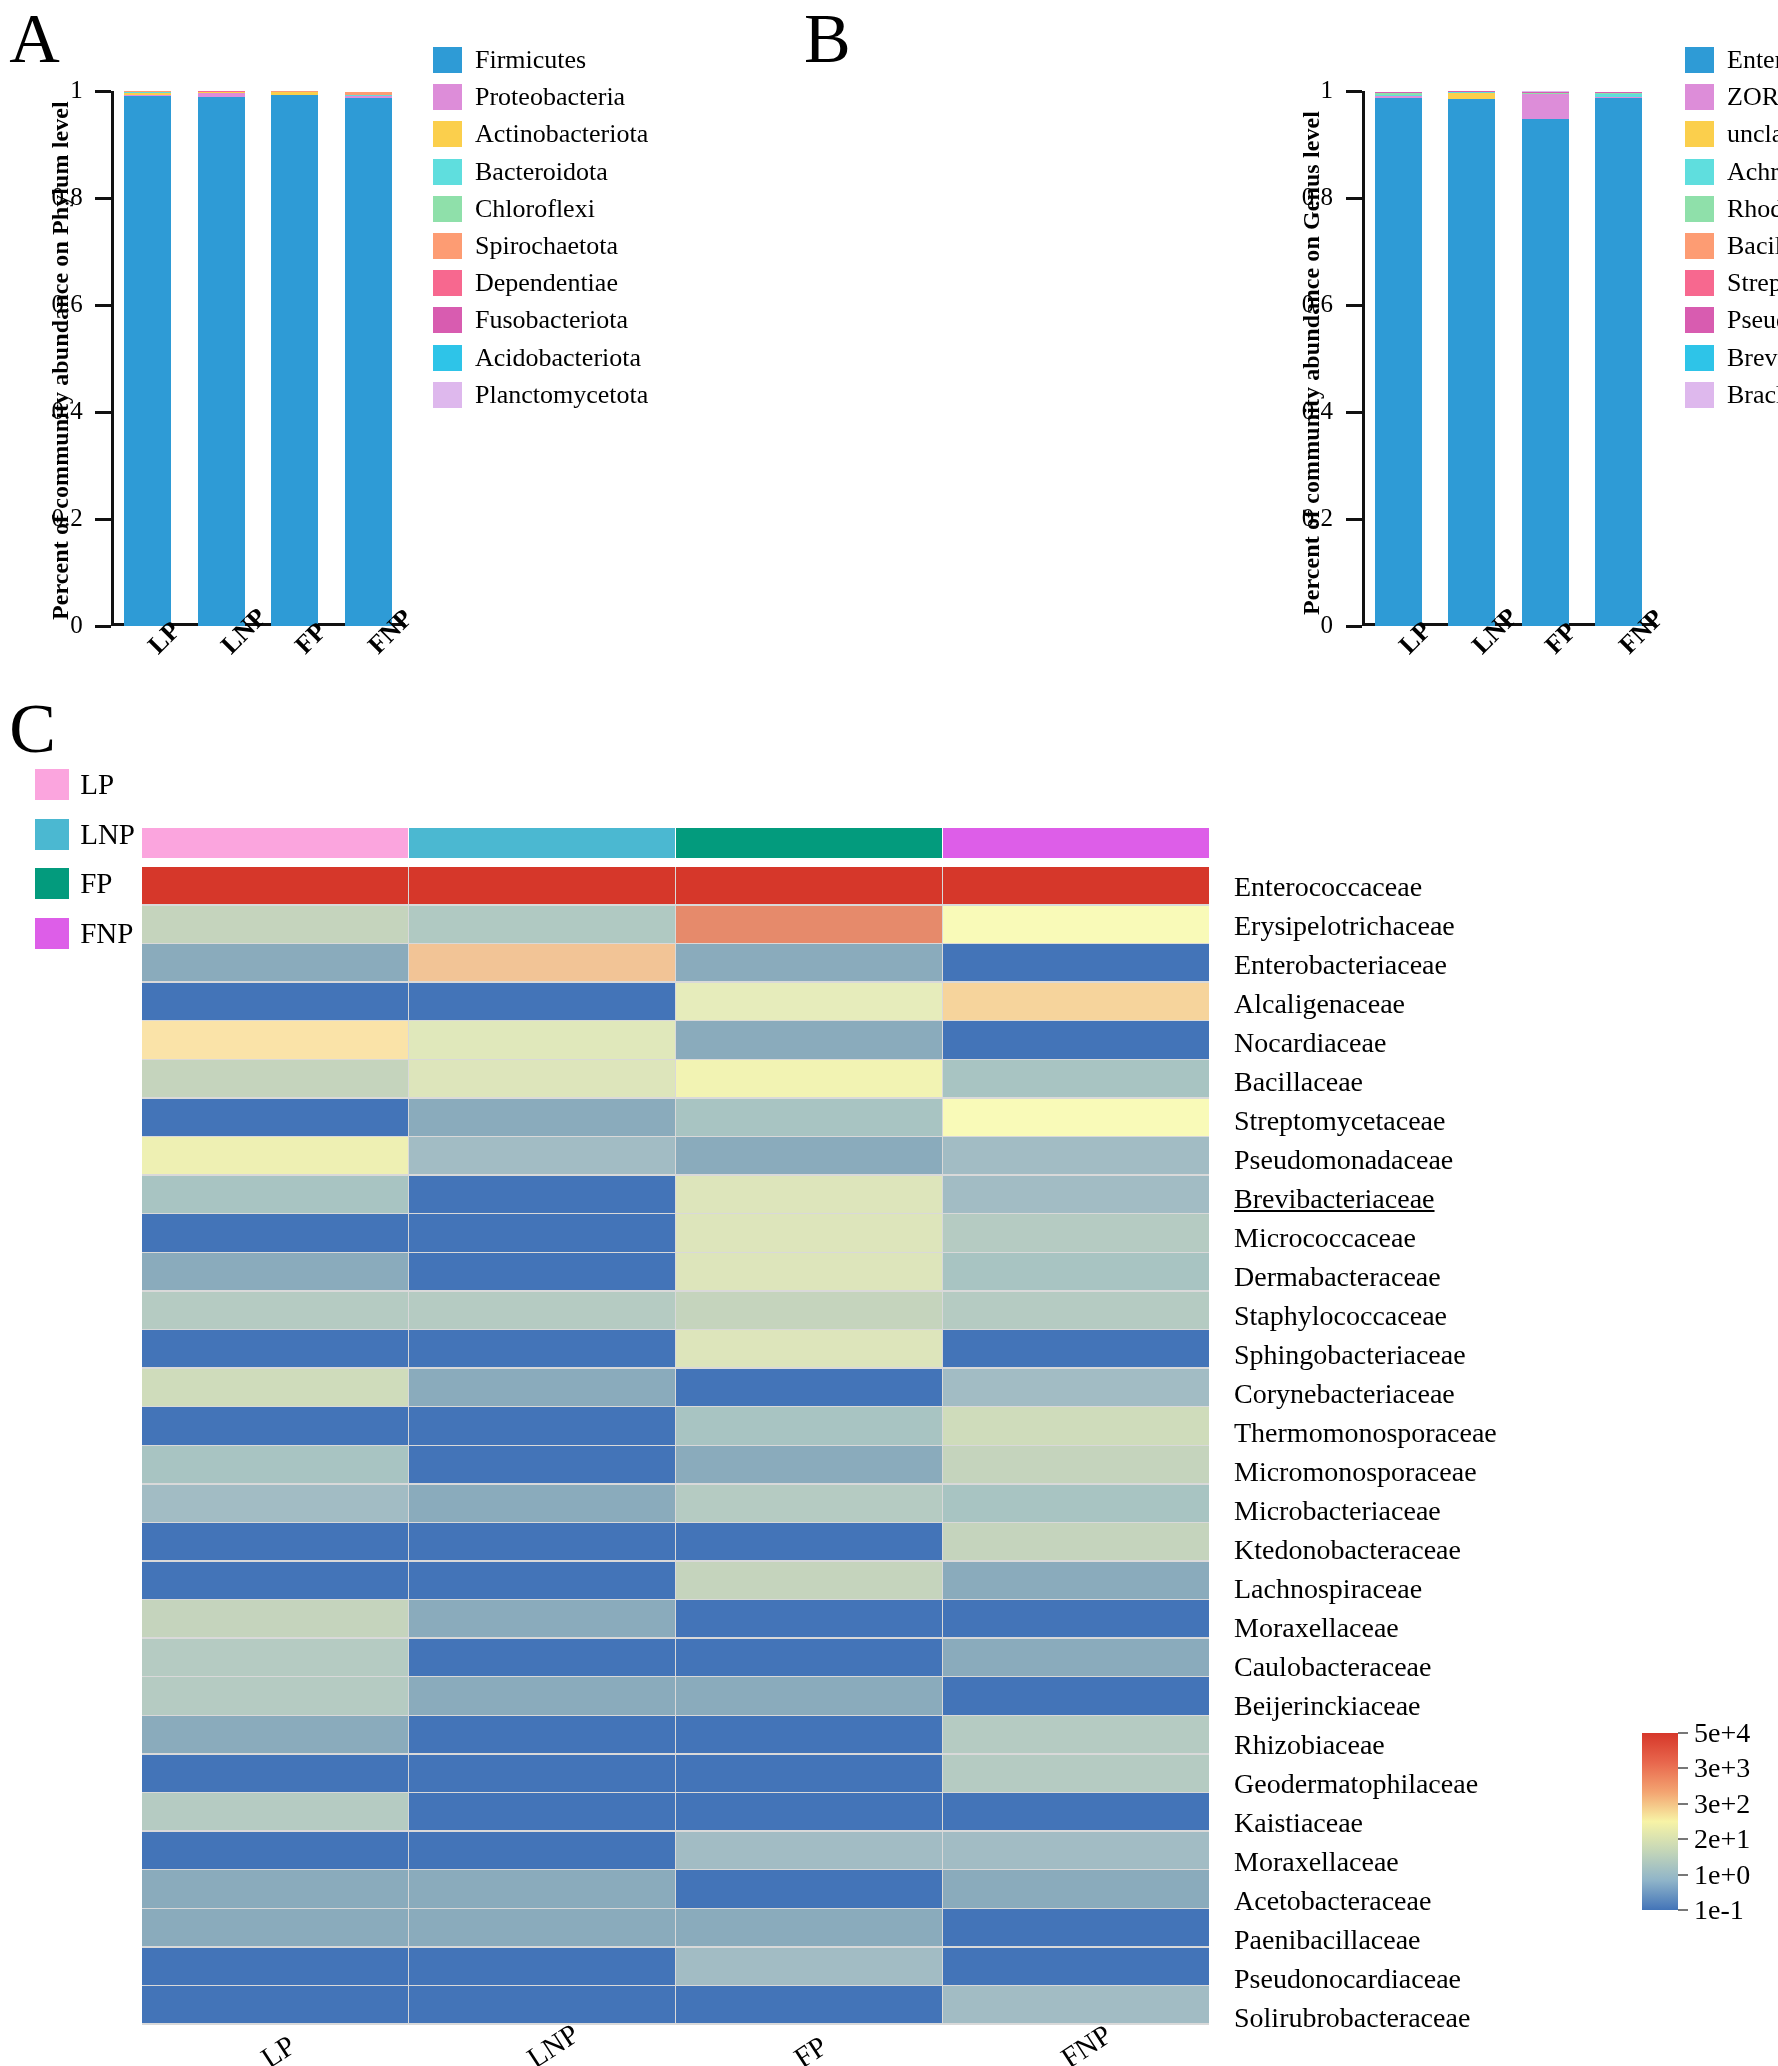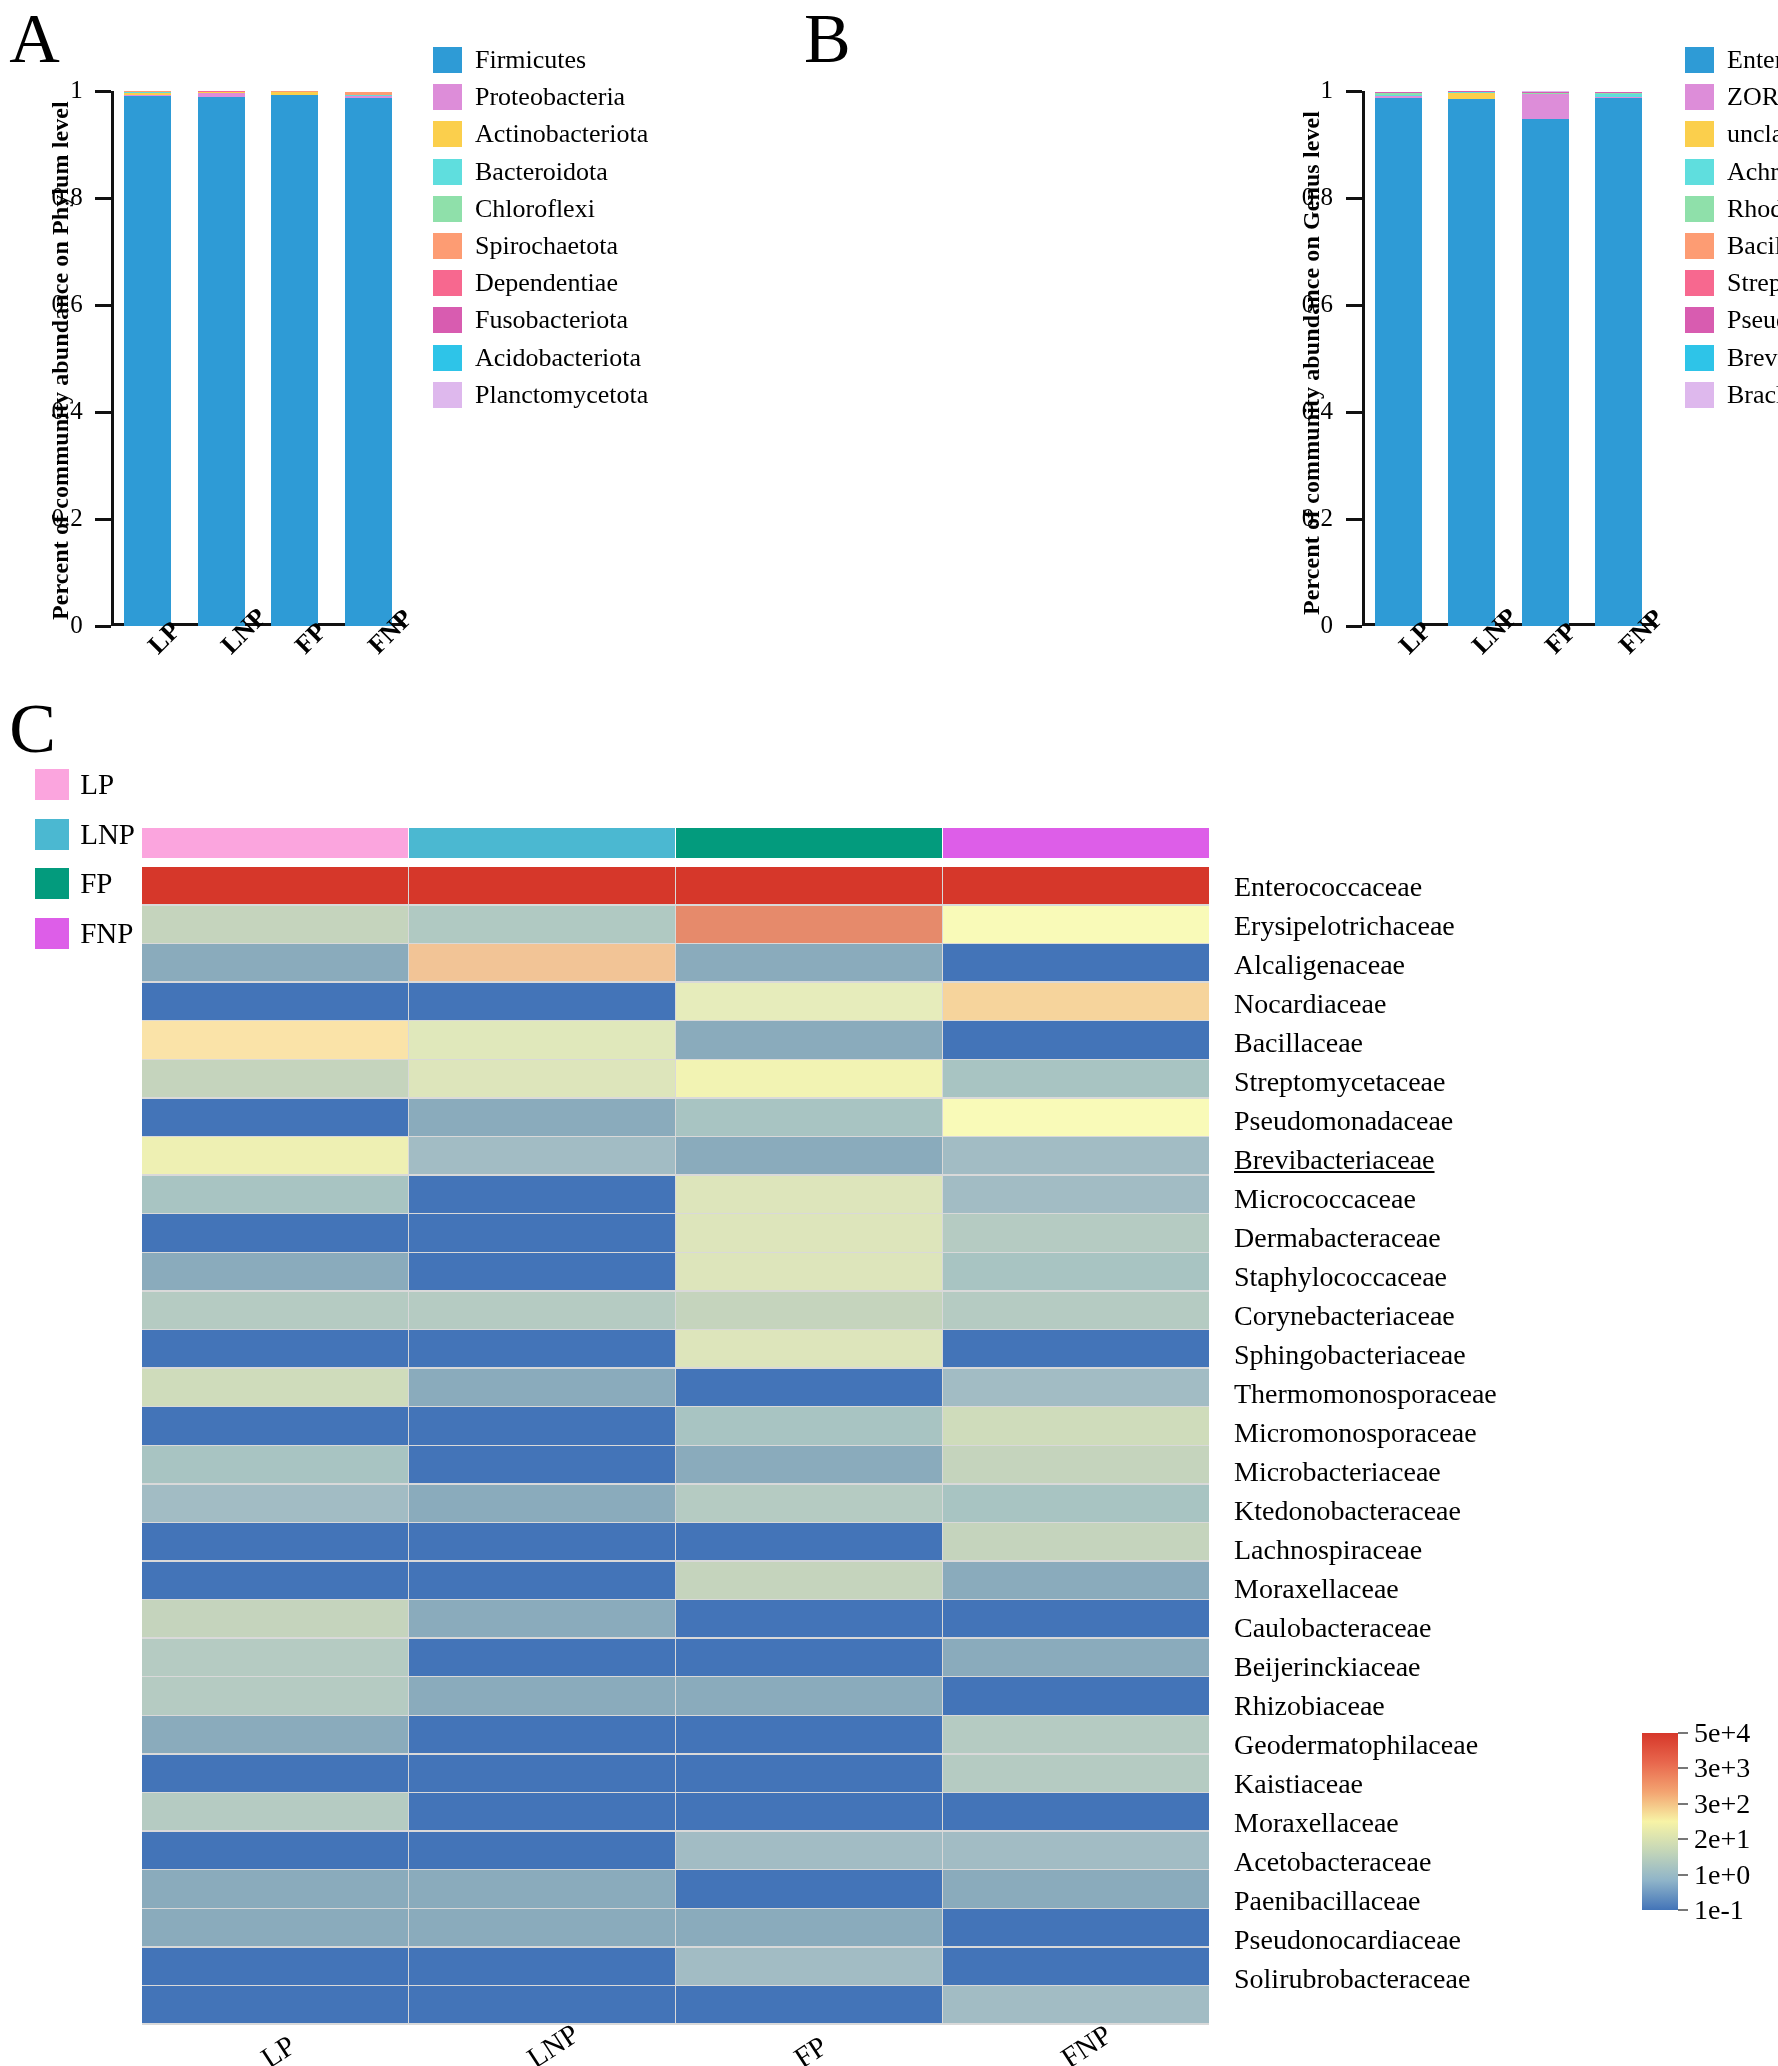--- a/index.html
+++ b/index.html
@@ -523,31 +523,32 @@
       <div class="hm-row" style="height: 39px;">
         <div class="hm-cell" style="background: rgb(67, 116, 184); margin-right: 1.4px; margin-bottom: 1.4px;"></div>
         <div class="hm-cell" style="background: rgb(67, 116, 184); margin-right: 1.4px; margin-bottom: 1.4px;"></div>
         <div class="hm-cell" style="background: rgb(67, 116, 184); margin-right: 1.4px; margin-bottom: 1.4px;"></div>
         <div class="hm-cell" style="background: rgb(162, 188, 196); margin-right: 0px; margin-bottom: 1.4px;"></div>
       </div>
     </div>
   <div class="hm-rowlabels" id="hmLabelsC" style="left:1234px;top:826px;width:489px;height:1158px;">
       <div class="hm-rowlabel" style="height: 39px;">Enterococcaceae</div>
       <div class="hm-rowlabel" style="height: 39px;">Erysipelotrichaceae</div>
+      <div class="hm-rowlabel" style="height: 39px;">Enterobacteriaceae</div>
       <div class="hm-rowlabel" style="height: 39px;">Alcaligenaceae</div>
       <div class="hm-rowlabel" style="height: 39px;">Nocardiaceae</div>
       <div class="hm-rowlabel" style="height: 39px;">Bacillaceae</div>
       <div class="hm-rowlabel" style="height: 39px;">Streptomycetaceae</div>
       <div class="hm-rowlabel" style="height: 39px;">Pseudomonadaceae</div>
       <div class="hm-rowlabel" style="height: 39px; text-decoration: underline;">Brevibacteriaceae</div>
       <div class="hm-rowlabel" style="height: 39px;">Micrococcaceae</div>
       <div class="hm-rowlabel" style="height: 39px;">Dermabacteraceae</div>
       <div class="hm-rowlabel" style="height: 39px;">Staphylococcaceae</div>
+      <div class="hm-rowlabel" style="height: 39px;">Sphingobacteriaceae</div>
       <div class="hm-rowlabel" style="height: 39px;">Corynebacteriaceae</div>
-      <div class="hm-rowlabel" style="height: 39px;">Sphingobacteriaceae</div>
       <div class="hm-rowlabel" style="height: 39px;">Thermomonosporaceae</div>
       <div class="hm-rowlabel" style="height: 39px;">Micromonosporaceae</div>
       <div class="hm-rowlabel" style="height: 39px;">Microbacteriaceae</div>
       <div class="hm-rowlabel" style="height: 39px;">Ktedonobacteraceae</div>
       <div class="hm-rowlabel" style="height: 39px;">Lachnospiraceae</div>
       <div class="hm-rowlabel" style="height: 39px;">Moraxellaceae</div>
       <div class="hm-rowlabel" style="height: 39px;">Caulobacteraceae</div>
       <div class="hm-rowlabel" style="height: 39px;">Beijerinckiaceae</div>
       <div class="hm-rowlabel" style="height: 39px;">Rhizobiaceae</div>
       <div class="hm-rowlabel" style="height: 39px;">Geodermatophilaceae</div>

